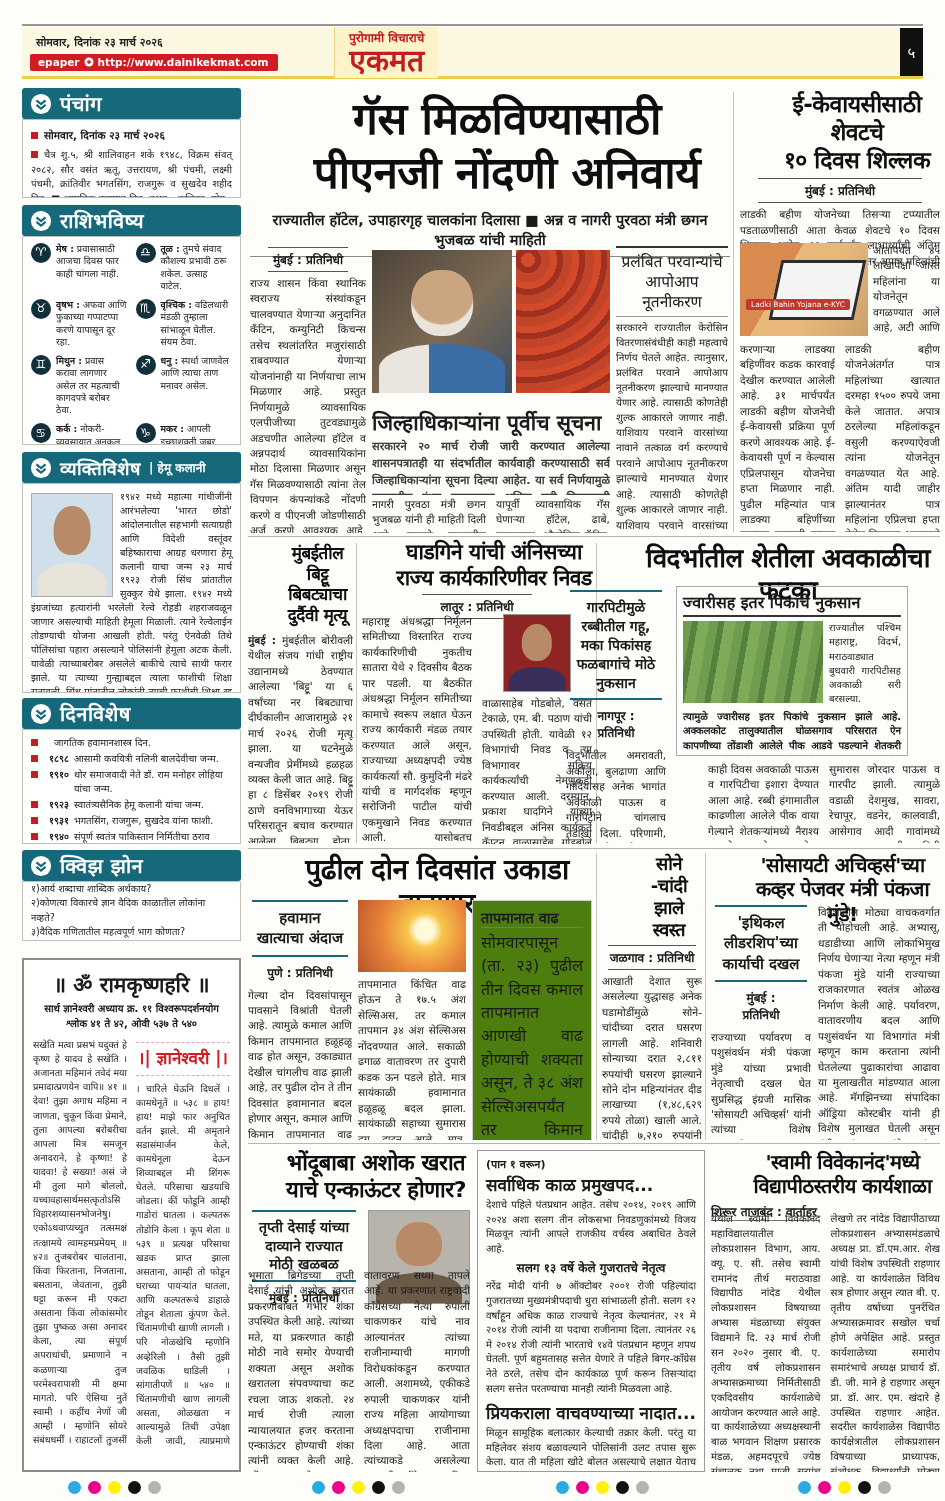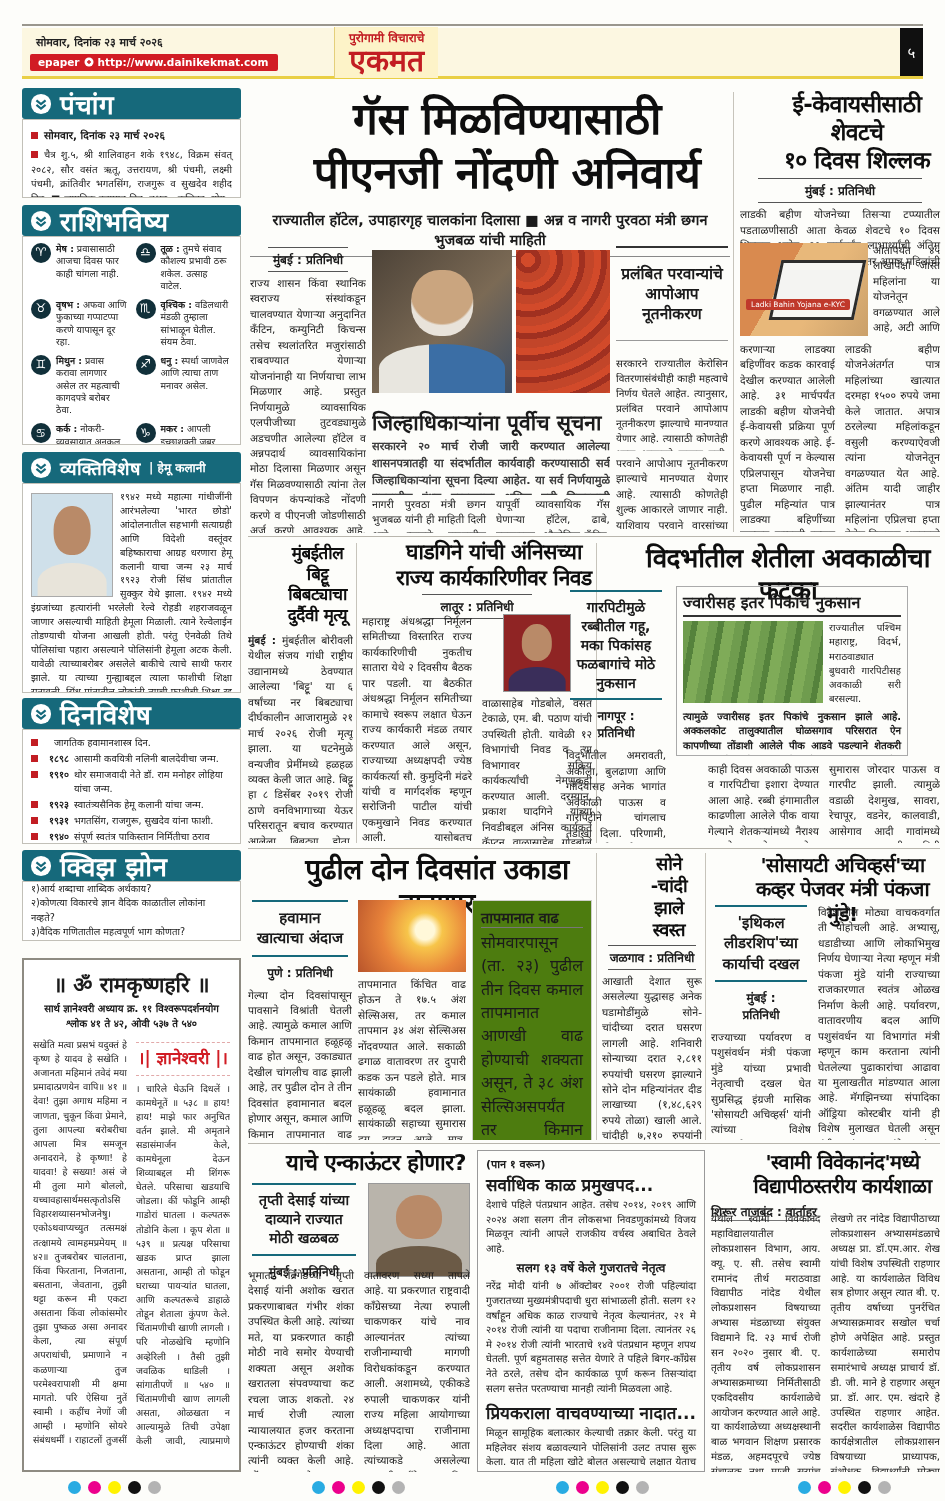--- a/index.html
+++ b/index.html
@@ -23,21 +23,21 @@
            background:linear-gradient(135deg,#7fb2d9 0 30%,#c98b4e 30% 55%,#7a9e59 55% 80%,#c94f4e 80%);}
   .brandbox{text-align:center;padding:2px 14px;background:#fdf3c8;border-left:1px solid #e4cf7a;}
   .tagline{color:#c21d23;font-size:12px;font-weight:bold;}
   .brand{color:#c21d23;font-size:30px;font-weight:800;line-height:1;}
   .pagestrip{position:absolute;right:0;top:0;width:23px;height:48px;background:#101010;color:#fff;
              display:flex;align-items:center;justify-content:center;font-size:15px;}
 
   
   .sec-head{position:absolute;left:22px;width:219px;height:31px;background:#16697b;color:#fff;
             display:flex;align-items:center;gap:8px;padding:0 8px;box-sizing:border-box;border-radius:3px;}
-  .sec-head .t{font-size:26px;font-weight:bold;letter-spacing:.5px;}
+  .sec-head .t{font-size:20px;font-weight:bold;letter-spacing:.5px;}
   .sec-head .sub{font-size:12px;font-weight:bold;}
   .sec-body{position:absolute;left:22px;width:219px;border:1px solid #c2c0b8;background:#fff;
             padding:6px 8px;box-sizing:border-box;overflow:hidden;}
   .sq{display:inline-block;width:7px;height:7px;background:#c21d23;margin-right:6px;}
   .pan1{font-size:10.5px;font-weight:bold;margin:2px 0 6px;}
   .pan2{font-size:9.8px;line-height:1.5;text-align:justify;}
   .rgrid{display:grid;grid-template-columns:1fr 1fr;column-gap:8px;row-gap:7px;}
   .rent{display:flex;gap:5px;font-size:9.3px;line-height:1.32;}
   .zic{flex:0 0 20px;width:20px;height:20px;border-radius:50%;background:#11303a;color:#fff;
        display:flex;align-items:center;justify-content:center;font-size:12px;}
@@ -80,22 +80,22 @@
   .lead-photo{display:flex;gap:4px;}
   .img-bhujbal{flex:0 0 140px;background:linear-gradient(135deg,#4d4338,#7b6a55 55%,#3f4e63);position:relative;}
   .img-bhujbal::before{content:"";position:absolute;left:50%;top:14%;width:44%;height:46%;transform:translateX(-50%);
         background:radial-gradient(circle at 50% 34%,#caa57f 58%,#e9e3da 62%);border-radius:46%;}
   .img-bhujbal::after{content:"";position:absolute;left:50%;bottom:0;width:90%;height:34%;transform:translateX(-50%);
         background:linear-gradient(90deg,#e8e6df 40%,#3b6ea5 40%);border-radius:50% 50% 0 0;}
   .img-cyl{flex:1;background:
         repeating-radial-gradient(circle at 12px 10px,#d24a2a 0 7px,#a03020 7px 13px,#c24529 13px 22px);}
   .photobox-title{font-size:21px;font-weight:800;margin:13px 0 3px;}
   .photobox-txt{font-size:11.3px;font-weight:bold;color:#3c3c3c;line-height:1.5;text-align:justify;}
-  .sidebox-title{font-size:15.5px;font-weight:700;text-align:center;line-height:1.3;
-                 border-top:2px solid #333;border-bottom:1px solid #999;padding:16px 0;margin-bottom:16px;}
+  .sidebox-title{font-size:15.5px;font-weight:400;text-align:center;line-height:1.3;
+                 border-top:2px solid #333;border-bottom:1px solid #999;padding:4px 0;margin-bottom:4px;}
 
   .img-laptop{position:relative;background:linear-gradient(120deg,#d98a4f 0 35%,#e8b87a 35% 60%,#caa06a);overflow:hidden;}
   .img-laptop::before{content:"";position:absolute;right:6%;top:18%;width:62%;height:58%;
         background:#f4f4f2;transform:skewX(-12deg);border:3px solid #2c2c2c;}
   .chip{position:absolute;left:6px;bottom:26px;background:#c0392b;color:#fff;font-size:7.5px;
         padding:1px 5px;border-radius:2px;}
 
   .img-crop{background:repeating-linear-gradient(100deg,#6f9c4e 0 9px,#55823c 9px 15px,#7fab58 15px 26px);}
   .img-thermo{background:radial-gradient(circle at 62% 42%,#fff8d9 0 12%,#f7c54a 22%,#e8833a 55%,#b8542b);}
 
@@ -424,20 +424,21 @@
     </div>
     <div class="byline noline">मुंबई : प्रतिनिधी</div>
     <div class="jtxt">राज्याच्या पर्यावरण व पशुसंवर्धन मंत्री पंकजा मुंडे यांच्या प्रभावी नेतृत्वाची दखल घेत सुप्रसिद्ध इंग्रजी मासिक 'सोसायटी अचिव्हर्स' यांनी त्यांच्या विशेष मुलाखतीसह त्यांना कव्हर पेजवर स्थान दिले आहे. 'देअर इज नो सब्स्टिट्यूट फॉर इथिकल लीडरशिप' या शब्दांत त्यांच्या राजकीय व सामाजिक प्रवासाचा गौरव करण्यात आला आहे. मॅगझिनची स्पेशल एडिशन यंदा प्रकाशित झाली असून देश-</div>
   </div>
   <div class="abs jtxt" style="left:818px;top:905px;width:122px;height:235px;overflow:hidden;">विदेशातील मोठ्या वाचकवर्गात ती पोहोचली आहे. अभ्यासू, धडाडीच्या आणि लोकाभिमुख निर्णय घेणाऱ्या नेत्या म्हणून मंत्री पंकजा मुंडे यांनी राज्याच्या राजकारणात स्वतंत्र ओळख निर्माण केली आहे. पर्यावरण, वातावरणीय बदल आणि पशुसंवर्धन या विभागांत मंत्री म्हणून काम करताना त्यांनी घेतलेल्या पुढाकारांचा आढावा या मुलाखतीत मांडण्यात आला आहे. मॅगझिनच्या संपादिका ऑड्रिया कोस्टबीर यांनी ही विशेष मुलाखत घेतली असून मंत्री पंकजा मुंडे यांच्या कार्यप्रवाहातील विविध टप्पे व पैलू आकर्षक छायाचित्रांसह सादर करण्यात आले आहेत. विविध क्षेत्रांतील कर्तृत्ववान महिलांच्या मुलाखतीही या अंकात समाविष्ट आहेत.</div>
 
   <div class="hline" style="left:248px;top:1143px;width:692px;"></div>
 
   <div class="abs" style="left:248px;top:1150px;width:222px;">
     <div class="headline" style="font-size:22px;">
+      <div>भोंदूबाबा अशोक खरात</div>
         <div>याचे एन्काऊंटर होणार?</div>
     </div>
     <div style="display:flex;gap:8px;margin-top:6px;">
       <div style="flex:1;">
         <div class="kicker" style="font-size:14px;">
           <div>तृप्ती देसाई यांच्या</div>
             <div>दाव्याने राज्यात</div>
             <div>मोठी खळबळ</div>
         </div>
         <div class="byline noline">मुंबई : प्रतिनिधी</div>

